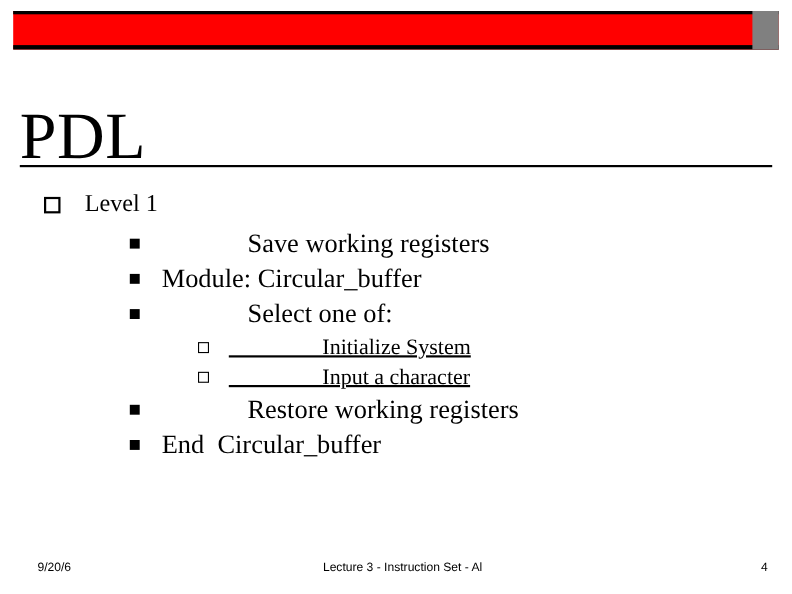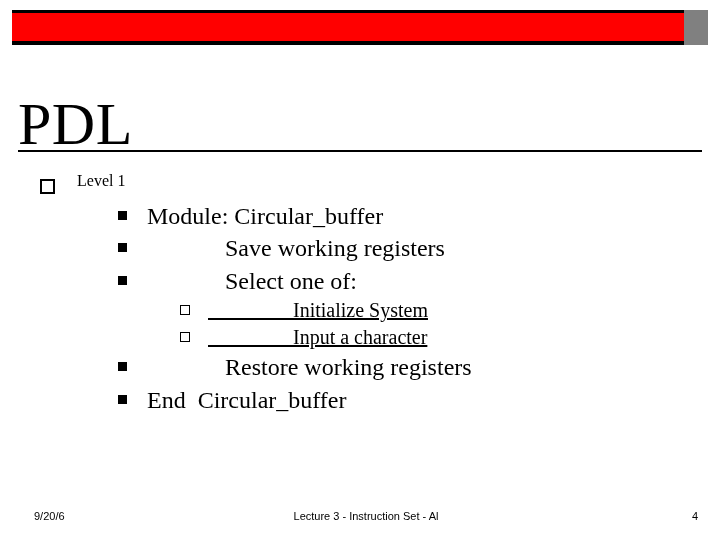--- a/index.html
+++ b/index.html
@@ -64,21 +64,21 @@
   .bullet-sq-open {
     display: inline-block;
     width: 11px;
     height: 11px;
     border: 2px solid #000;
     margin-top: 9px;
     margin-right: 22px;
     flex: 0 0 auto;
   }
   .level1-text {
-    font-size: 16px;
+    font-size: 22px;
   }
   .sub {
     margin-left: 78px;
     margin-top: 6px;
   }
   .row2 {
     display: flex;
     align-items: flex-start;
     white-space: pre;
     font-size: 24px;
@@ -135,25 +135,25 @@
 
 <div class="content">
   <div class="row">
     <span class="bullet-sq-open"></span>
     <span class="level1-text">Level 1</span>
   </div>
 
   <div class="sub">
     <div class="row2">
       <span class="bullet-sq-fill"></span>
-      <span>Module: Circular_buffer</span>
+      <span>             Save working registers</span>
     </div>
     <div class="row2">
       <span class="bullet-sq-fill"></span>
-      <span>             Save working registers</span>
+      <span>Module: Circular_buffer</span>
     </div>
     <div class="row2">
       <span class="bullet-sq-fill"></span>
       <span>             Select one of:</span>
     </div>
 
     <div class="sub2">
       <div class="row3">
         <span class="bullet-sq-open-sm"></span>
         <span>                 Initialize System</span>

